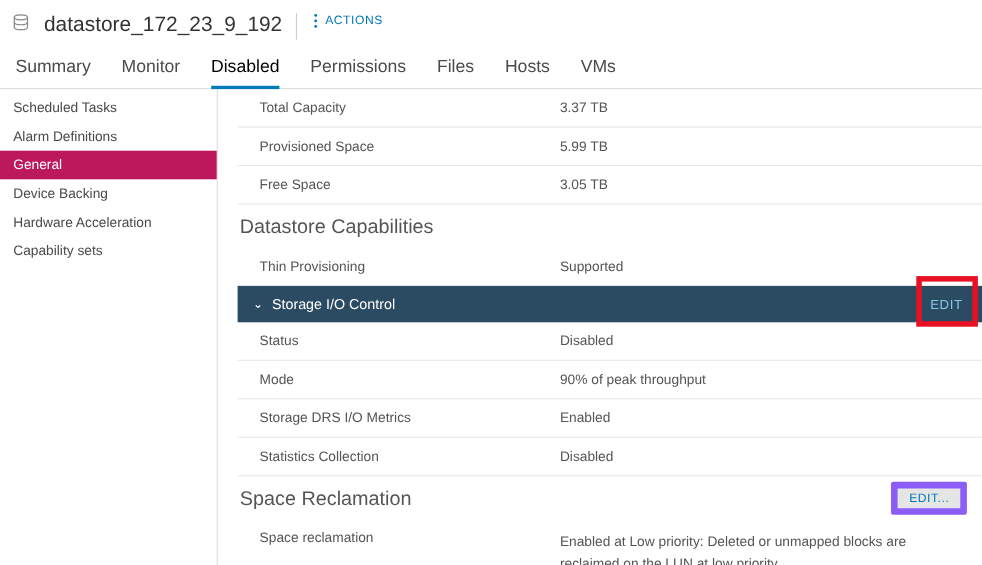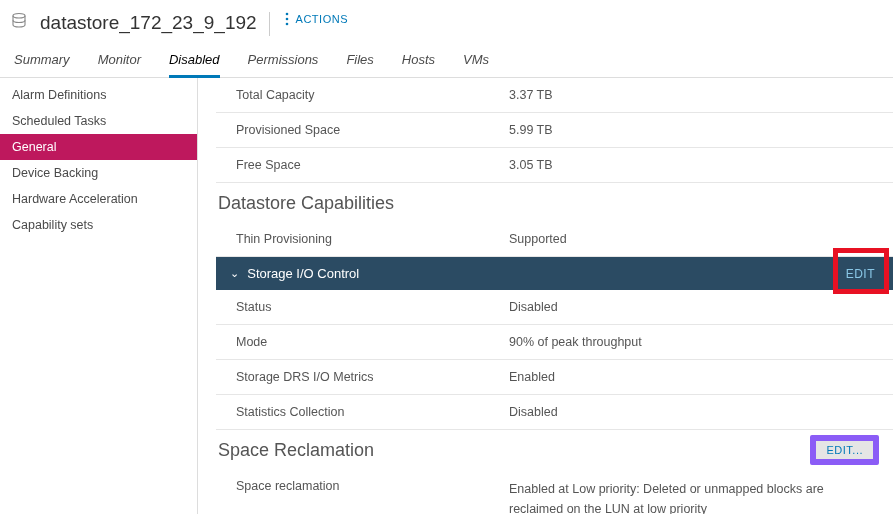--- a/index.html
+++ b/index.html
@@ -3,21 +3,21 @@
 <meta charset="utf-8">
 <style>
 * { box-sizing: border-box; margin: 0; padding: 0; }
 body { font-family: -apple-system, BlinkMacSystemFont, "Segoe UI", Arial, sans-serif; font-size: 13px; color: #333; background: #fff; width: 893px; }
 .header { display: flex; align-items: flex-start; padding: 12px 10px 8px 10px; gap: 12px; }
 .db-icon { width: 18px; height: 18px; }
 .title { font-size: 19px; color: #333; font-weight: 400; }
 .vdiv { width: 1px; height: 24px; background: #ccc; }
 .actions-link { color: #0079b8; font-size: 11px; letter-spacing: 0.5px; cursor: pointer; display: flex; align-items: center; gap: 4px; }
 .tabs { display: flex; gap: 28px; padding: 0 14px; border-bottom: 1px solid #ddd; }
-.tab { padding: 8px 0 10px 0; color: #4a4a4a; cursor: pointer; font-size: 13px; position: relative; font-style: italic; }
+.tab { padding: 8px 0 10px 0; color: #4a4a4a; cursor: pointer; font-size: 16px; position: relative; }
 .tab.active { color: #000; font-weight: 500; }
 .tab.active::after { content:""; position:absolute; left:0; right:0; bottom:-1px; height:3px; background:#0079b8; }
 .body { display: flex; }
 .sidebar { width: 198px; flex-shrink:0; border-right: 1px solid #ddd; padding-top: 4px; }
 .side-item { padding: 6px 12px; color: #4a4a4a; cursor: pointer; font-size: 12.5px; }
 .side-item.active { background: #be185d; color: #fff; }
 .content { flex:1; padding: 0 0 0 18px; }
 .row { display:flex; border-bottom: 1px solid #e6e6e6; padding: 10px 0; gap: 28px; }
 .row .label { width: 265px; color: #555; font-size: 12.5px; padding-left: 20px; }
 .row .value { color: #555; font-size: 12.5px; flex:1; padding-right: 30px; }
@@ -56,22 +56,22 @@
   <div class="tab">Monitor</div>
   <div class="tab active">Disabled</div>
   <div class="tab">Permissions</div>
   <div class="tab">Files</div>
   <div class="tab">Hosts</div>
   <div class="tab">VMs</div>
 </div>
 
 <div class="body">
   <div class="sidebar">
+    <div class="side-item">Scheduled Tasks</div>
     <div class="side-item">Alarm Definitions</div>
-    <div class="side-item">Scheduled Tasks</div>
     <div class="side-item active">General</div>
     <div class="side-item">Device Backing</div>
     <div class="side-item">Hardware Acceleration</div>
     <div class="side-item">Capability sets</div>
   </div>
 
   <div class="content">
     <div class="row">
       <div class="label">Total Capacity</div>
       <div class="value">3.37 TB</div>

